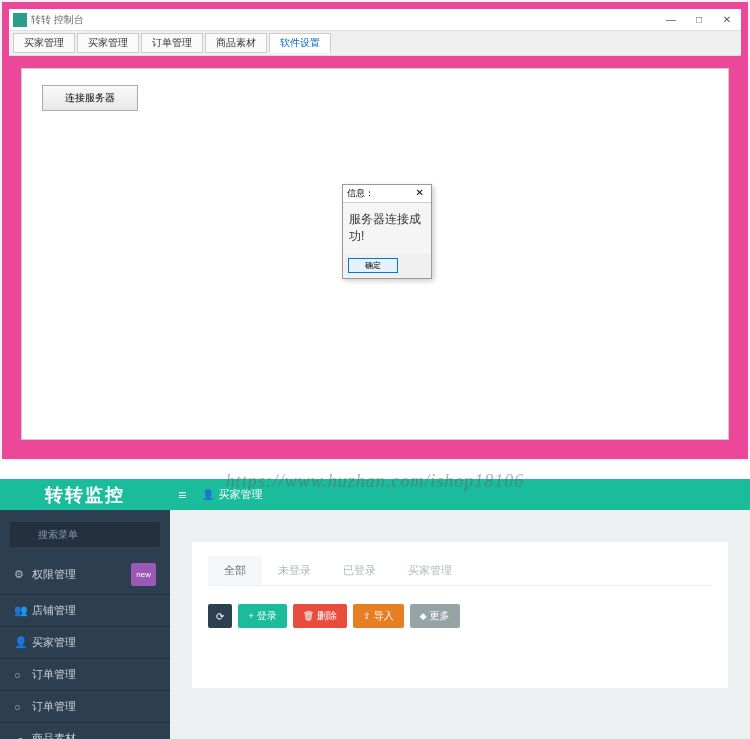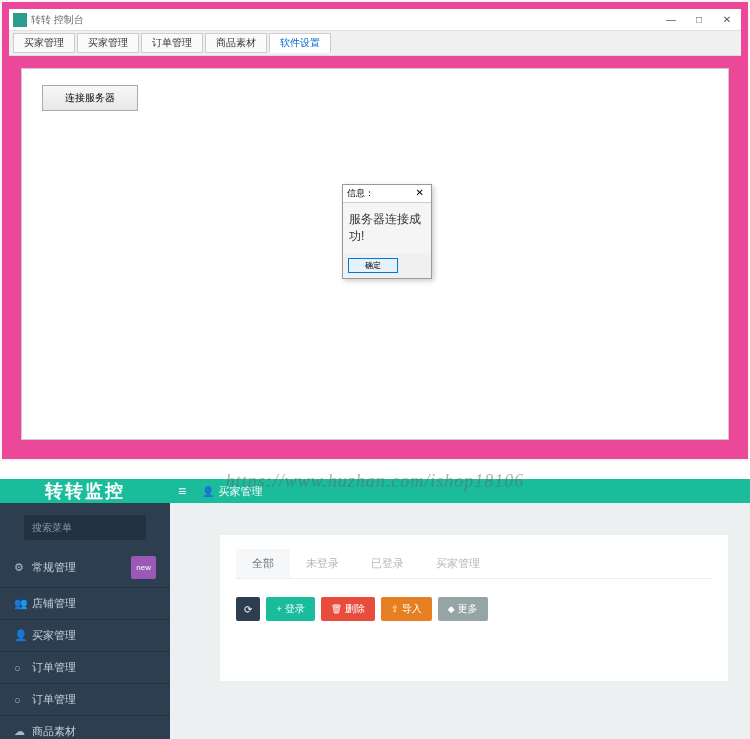--- a/index.html
+++ b/index.html
@@ -21,37 +21,37 @@
     .dialog-head { display: flex; justify-content: space-between; align-items: flex-start; padding: 2px 4px; font-size: 9px; border-bottom: 1px solid #ccc; background: #fff; }
     .dialog-close { font-size: 10px; cursor: pointer; padding: 0 3px; }
     .dialog-body { padding: 8px 6px; font-size: 12px; color: #333; background: #f5f5f5; }
     .dialog-footer { display: flex; justify-content: flex-start; padding: 5px; background: #f0f0f0; }
     .dialog-ok { padding: 1px 16px; font-size: 8px; border: 1px solid #0078d7; background: #e5f1fb; cursor: pointer; }
 
     .gap { height: 18px; background: #fff; }
 
     
     .web-app { position: relative; display: flex; flex-direction: column; height: 370px; }
-    .web-header { display: flex; align-items: center; background: #1abc9c; height: 24px; color: #fff; }
+    .web-header { display: flex; align-items: center; background: #1abc9c; height: 31px; color: #fff; }
     .logo-area { width: 170px; display: flex; align-items: center; justify-content: center; font-size: 18px; font-weight: bold; letter-spacing: 2px; }
     .hamburger { width: 24px; display: flex; align-items: center; justify-content: center; font-size: 14px; cursor: pointer; }
     .breadcrumb { display: flex; align-items: center; font-size: 11px; padding-left: 8px; }
     .breadcrumb-icon { margin-right: 4px; font-size: 10px; }
     .web-body { flex: 1; display: flex; }
     .sidebar { width: 170px; background: #2c3e50; display: flex; flex-direction: column; }
-    .search-wrap { display: flex; align-items: center; margin: 12px 24px 8px; background: #22303f; border-radius: 2px; }
+    .search-wrap { display: flex; align-items: center; margin: 12px 10px 8px; background: #22303f; border-radius: 2px; padding-left: 20px; }
     .search-input { flex: 1; background: transparent; border: none; padding: 7px 8px; font-size: 10px; color: #8a9aab; outline: none; }
     .search-input::placeholder { color: #8a9aab; }
     .search-btn { width: 28px; display: flex; align-items: center; justify-content: center; color: #8a9aab; font-size: 11px; cursor: pointer; }
     .menu-item { display: flex; align-items: center; padding: 8px 14px; font-size: 11px; color: #c8d2dc; cursor: pointer; border-bottom: 1px solid #24323f; }
     .menu-icon { width: 18px; font-size: 11px; color: #aab8c6; }
     .menu-label { flex: 1; }
     .menu-badge { background: #9b59b6; color: #fff; font-size: 8px; padding: 7px 5px; border-radius: 2px; }
     .content { flex: 1; background: #ecf0f1; padding: 32px 22px; }
-    .panel { background: #fff; padding: 14px 16px 60px; margin-left: 28px; }
+    .panel { background: #fff; padding: 14px 16px 60px; }
     .tab-strip { display: flex; border-bottom: 1px solid #eee; margin-bottom: 18px; }
     .ptab { padding: 7px 16px; font-size: 11px; color: #b0b8be; cursor: pointer; }
     .ptab.active { background: #f5f7f8; color: #6a7680; }
     .toolbar { display: flex; gap: 6px; }
     .tbtn { display: inline-flex; align-items: center; padding: 5px 10px; font-size: 10px; color: #fff; border-radius: 2px; cursor: pointer; border: none; }
     .tbtn-dark { background: #2c3e50; padding: 5px 8px; }
     .tbtn-green { background: #1abc9c; }
     .tbtn-red { background: #e74c3c; }
     .tbtn-orange { background: #e67e22; }
     .tbtn-gray { background: #95a5a6; }
@@ -106,21 +106,21 @@
     </div>
   </div>
   <div class="web-body">
     <div class="sidebar">
       <div class="search-wrap">
         <input class="search-input" placeholder="搜索菜单" style="">
         <span class="search-btn">🔍</span>
       </div>
       <div class="menu-item">
         <span class="menu-icon">⚙</span>
-        <span class="menu-label">常规管理</span>
+        <span class="menu-label">权限管理</span>
         <span class="menu-badge">new</span>
       </div>
       <div class="menu-item">
         <span class="menu-icon">👥</span>
         <span class="menu-label">店铺管理</span>
       </div>
       <div class="menu-item">
         <span class="menu-icon">👤</span>
         <span class="menu-label">买家管理</span>
       </div>

